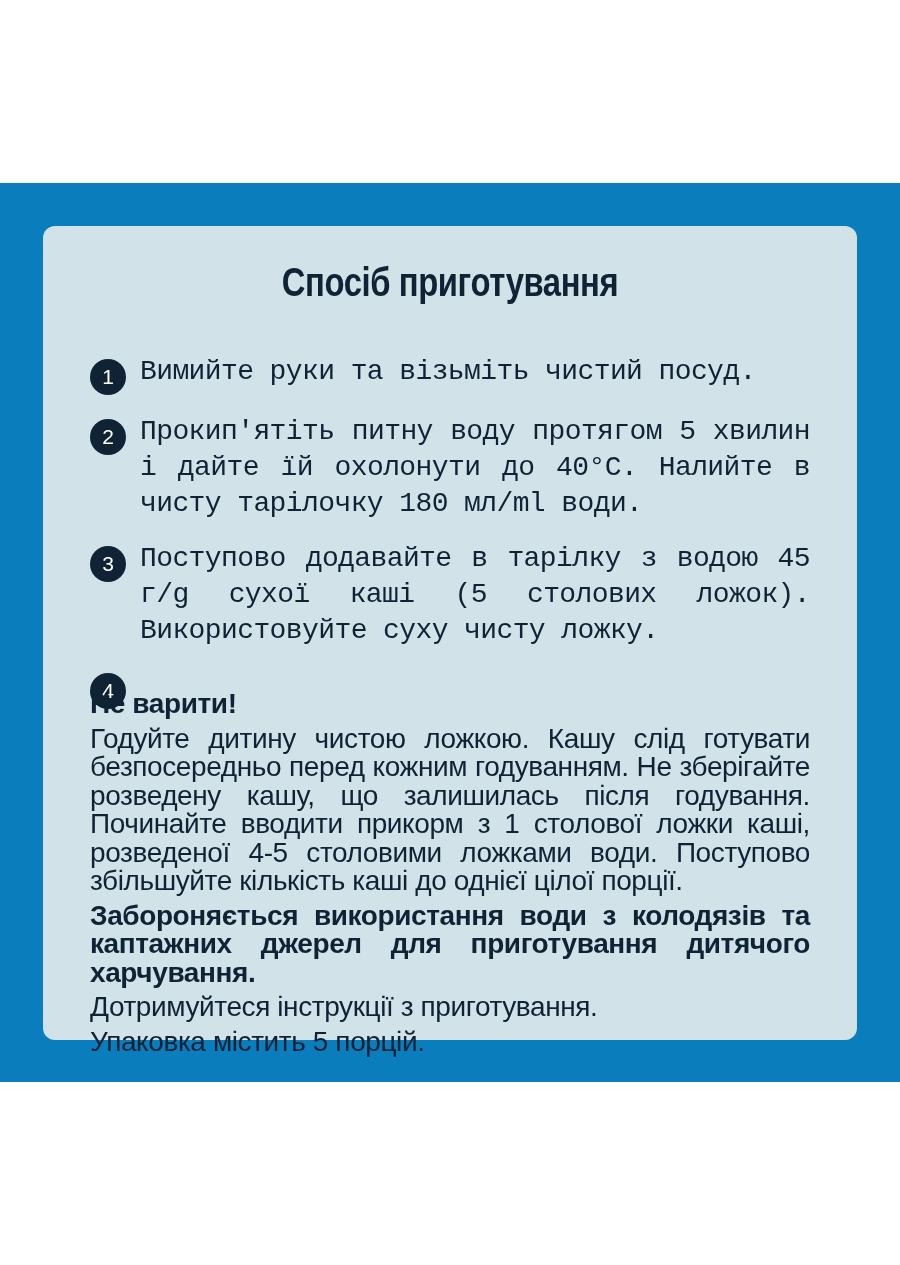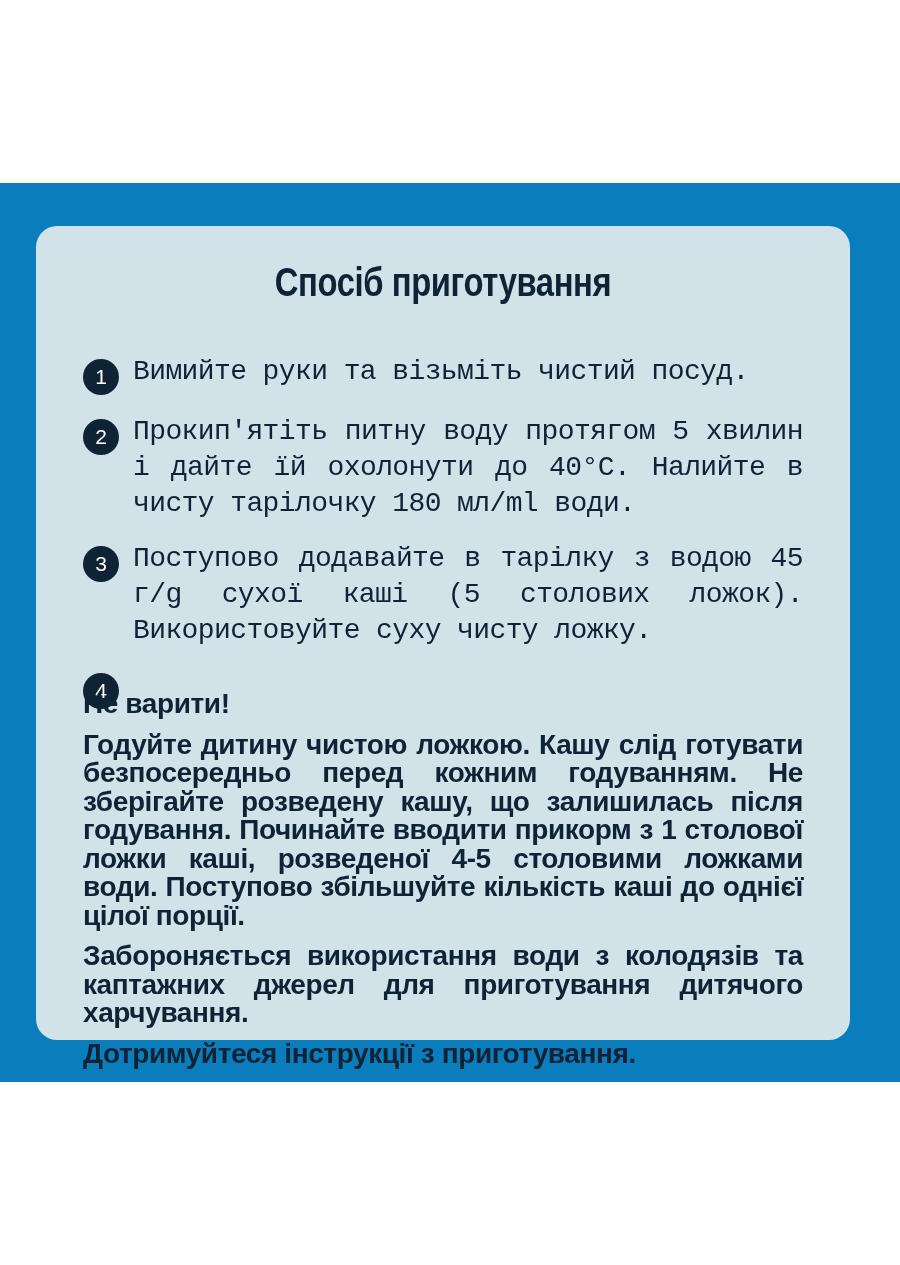--- a/index.html
+++ b/index.html
@@ -6,22 +6,22 @@
   body {
     width: 900px; height: 1265px; background: #ffffff; position: relative; overflow: hidden;
     font-family: "Liberation Sans", "DejaVu Sans", sans-serif;
     color: #0f2335;
   }
   .band {
     position: absolute; left: 0; top: 183px; width: 900px; height: 899px;
     background: #0a7dbd;
   }
   .card {
-    position: absolute; left: 36px; top: 226px; width: 814px; height: 814px;
-    background: #d1e2e9; border-radius: 21px;
+    position: absolute; left: 43px; top: 226px; width: 814px; height: 814px;
+    background: #d1e2e9; border-radius: 12px;
     box-sizing: border-box; padding: 0 47px 0 47px;
   }
   .title {
     position: absolute; left: 0; right: 0; top: 34px; text-align: center;
     font-size: 40px; font-weight: bold; letter-spacing: -0.5px;
     transform: scaleX(0.82); color: #0f2335;
   }
   .steps { position: absolute; left: 47px; right: 47px; top: 128px; }
   .step { display: flex; align-items: flex-start; margin-bottom: 19px; }
   .badge {
@@ -30,21 +30,21 @@
     display: flex; align-items: center; justify-content: center; margin-top: 5px; margin-right: 14px;
   }
   .step-text {
     font-size: 28px; line-height: 36px; text-align: justify; flex: 1;
     letter-spacing: -0.6px;
     font-family: Liberation Mono, monospace;
   }
   .notes { position: absolute; left: 47px; right: 47px; top: 464px; }
   .notes p { margin: 0; font-size: 28px; line-height: 28.5px; letter-spacing: -0.4px; text-align: justify; }
   .notes .bold { font-weight: bold; }
-  .notes .gap { margin-top: 12px; font-weight: bold; }
+  .notes .gap { margin-top: 6px; }
 </style>
 </head>
 <body>
 
 <div class="band"></div>
 
 <div class="card">
   <div class="title">Спосіб приготування</div>
 
   <div class="steps">
@@ -63,14 +63,15 @@
     <div class="step">
       <div class="badge">4</div>
     </div>
   </div>
 
   <div class="notes">
     <p class="bold">Не варити!</p>
     <p class="gap">Годуйте дитину чистою ложкою. Кашу слід готувати безпосередньо перед кожним годуванням. Не зберігайте розведену кашу, що залишилась після годування. Починайте вводити прикорм з 1 столової ложки каші, розведеної 4-5 столовими ложками води. Поступово збільшуйте кількість каші до однієї цілої порції.</p>
     <p class="bold gap">Забороняється використання води з колодязів та каптажних джерел для приготування дитячого харчування.</p>
     <p class="gap">Дотримуйтеся інструкції з приготування.</p>
+    <p class="gap">Упаковка містить 5 порцій.</p>
   </div>
 </div>
 
 </body></html>

